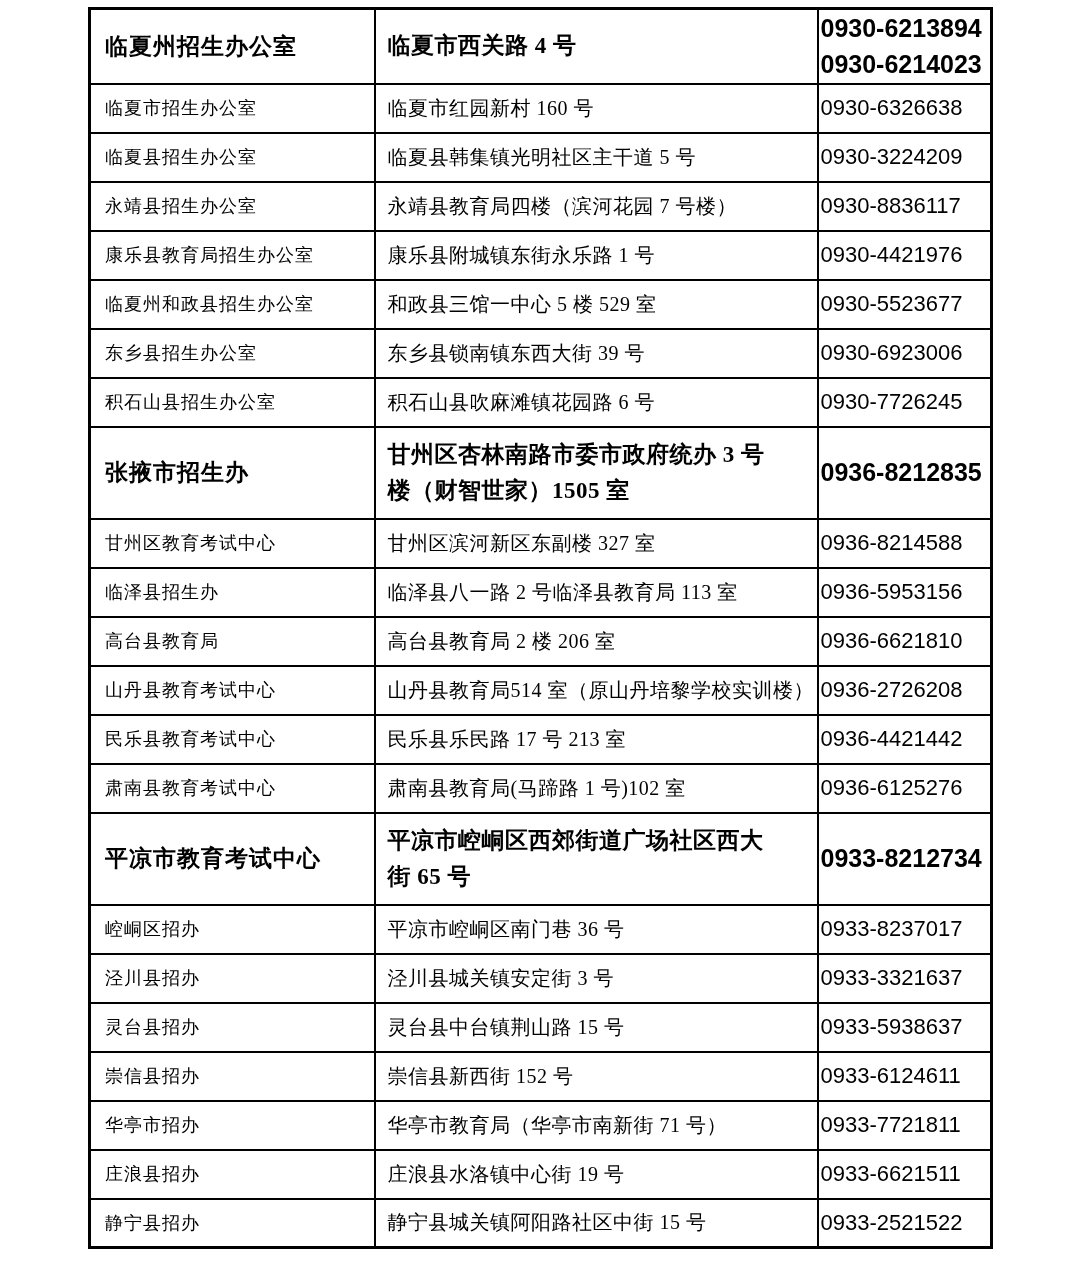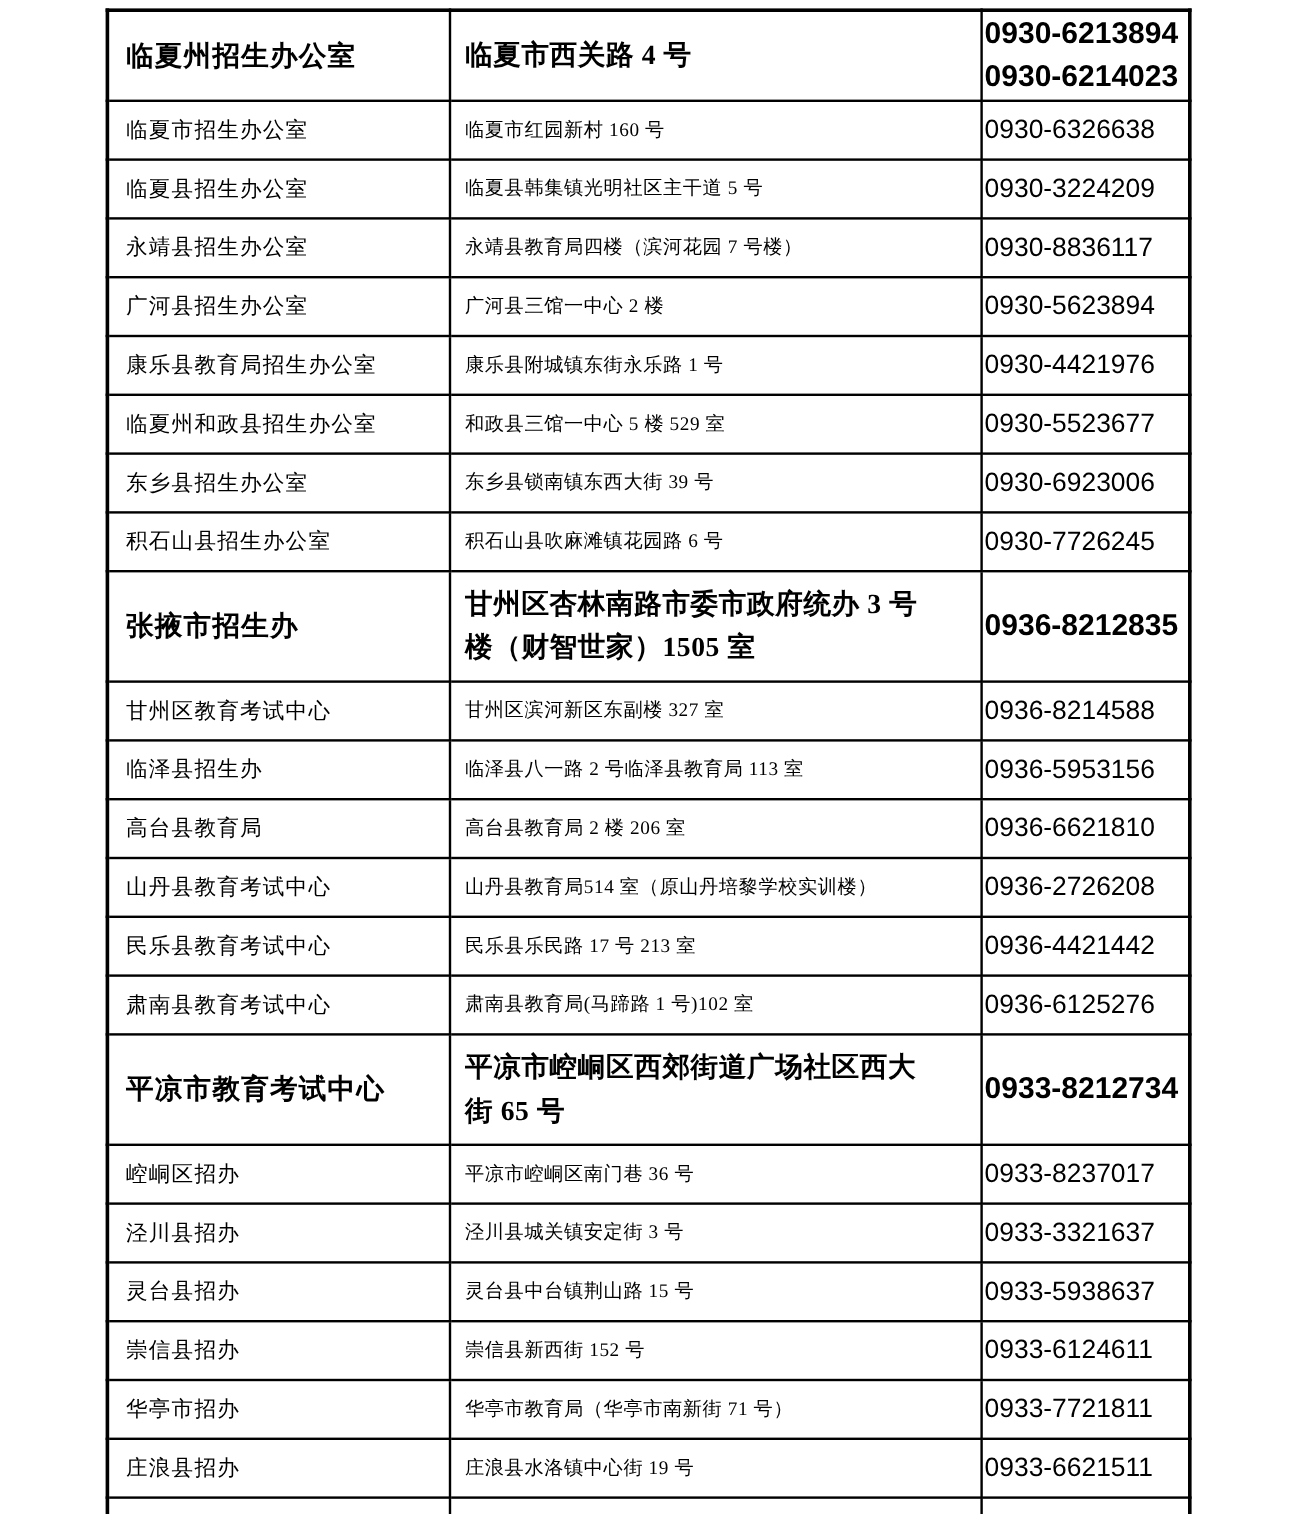--- a/index.html
+++ b/index.html
@@ -33,21 +33,21 @@
   tr.row-bold    { height: 92px; }
   tr.row-first   { height: 67px; margin-top: 36px; }
 
   td.cell-name {
     padding: 0 4px 0 14px;
     font-size: 18px;
     letter-spacing: 1px;
   }
   td.cell-address {
     padding: 0 4px 0 12px;
-    font-size: 16px;
+    font-size: 20px;
     letter-spacing: 0.5px;
     white-space: nowrap;
   }
   td.cell-phone {
     text-align: left;
     font-family: "Liberation Sans", "DejaVu Sans", sans-serif;
     font-size: 22px;
     padding: 0 2px;
   }
   tr.row-bold td { font-weight: bold; }
@@ -103,27 +103,20 @@
         </td>
   </tr>
       <tr class="row-regular">
     <td class="cell-name">永靖县招生办公室</td>
     <td class="cell-address">永靖县教育局四楼（滨河花园 7 号楼）</td>
     <td class="cell-phone">
           <div>0930-8836117</div>
         </td>
   </tr>
       <tr class="row-regular">
-    <td class="cell-name">广河县招生办公室</td>
-    <td class="cell-address">广河县三馆一中心 2 楼</td>
-    <td class="cell-phone">
-          <div>0930-5623894</div>
-        </td>
-  </tr>
-      <tr class="row-regular">
     <td class="cell-name">康乐县教育局招生办公室</td>
     <td class="cell-address">康乐县附城镇东街永乐路 1 号</td>
     <td class="cell-phone">
           <div>0930-4421976</div>
         </td>
   </tr>
       <tr class="row-regular">
     <td class="cell-name">临夏州和政县招生办公室</td>
     <td class="cell-address">和政县三馆一中心 5 楼 529 室</td>
     <td class="cell-phone">

